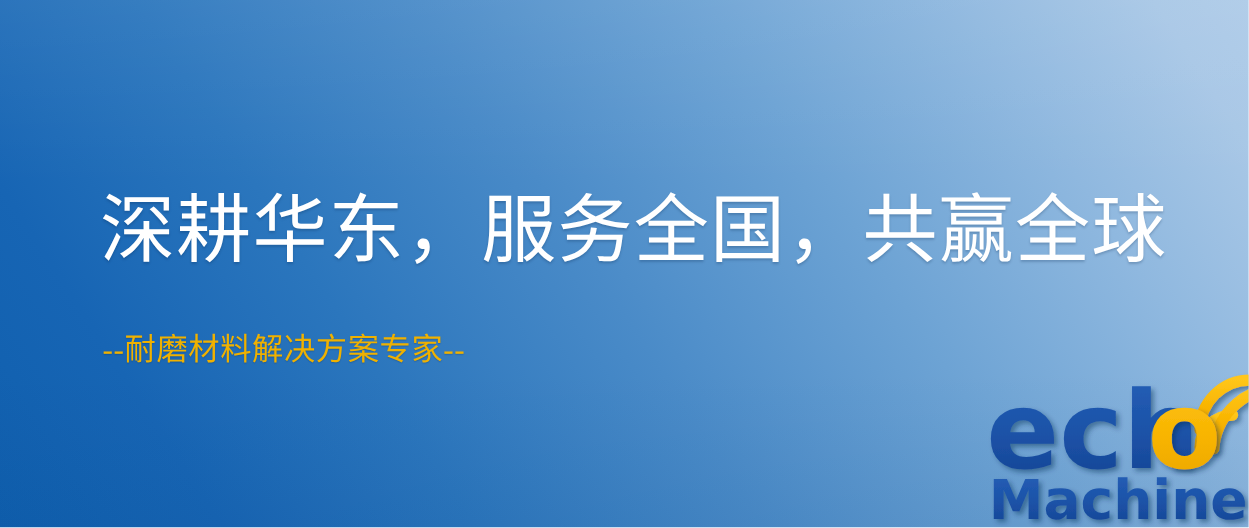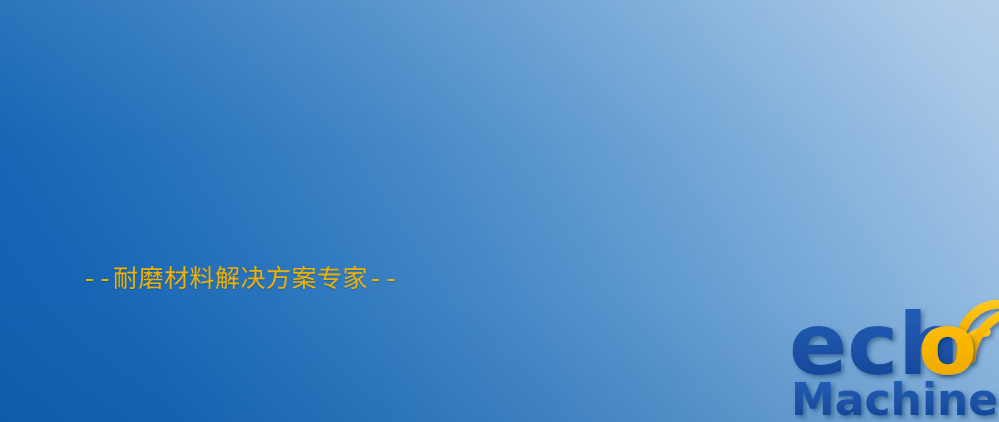--- a/index.html
+++ b/index.html
@@ -54,21 +54,21 @@
     white-space: nowrap;
     text-shadow: 0 1px 2px rgba(0,30,70,0.22);
     z-index: 3;
   }
 
   
   .subtitle {
     position: absolute;
     left: 82px;
     top: 268px;
-    font-family: Liberation Mono, monospace;
+    font-family: Liberation Serif, serif;
     font-size: 25px;
     line-height: 1;
     letter-spacing: 0.5px;
     color: #efb100;
     white-space: nowrap;
     text-shadow: 0 1px 1px rgba(0,30,70,0.22);
     z-index: 3;
   }
 
   
@@ -91,20 +91,21 @@
   .logo-wordmark {
     font-family: "DejaVu Sans", "Liberation Sans", sans-serif;
     font-weight: bold;
   }
 </style>
 </head>
 <body>
 
 <div id="banner">
 
+  <div class="headline">深耕华东，服务全国，共赢全球</div>
 
   <div class="subtitle">--耐磨材料解决方案专家--</div>
 
   <div class="logo">
     <svg class="logo-svg" viewBox="0 0 251 122" xmlns="http://www.w3.org/2000/svg">
       <defs>
         <filter id="logoShadow" x="-30%" y="-30%" width="180%" height="180%">
           <feDropShadow dx="2.5" dy="2.5" stdDeviation="2.2" flood-color="#0b2b55" flood-opacity="0.45"></feDropShadow>
         </filter>
         <linearGradient id="goldGrad" x1="0" y1="0" x2="0" y2="1">

